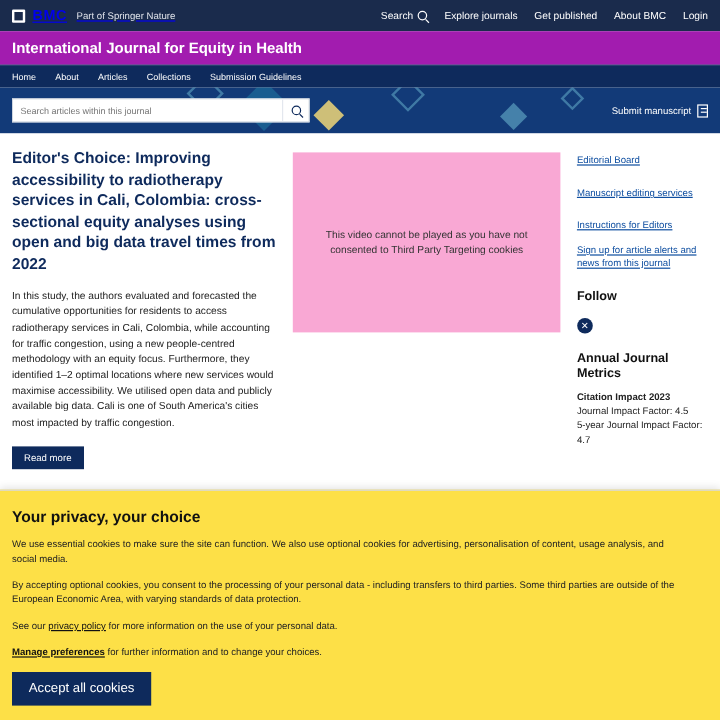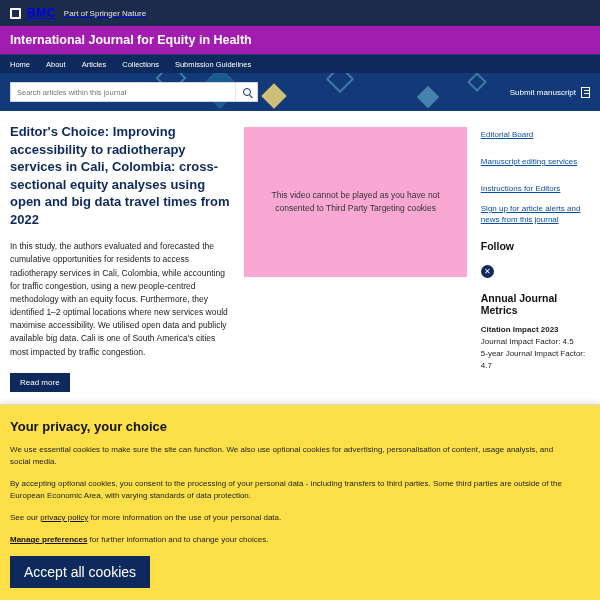--- a/index.html
+++ b/index.html
@@ -268,39 +268,49 @@
     font-weight: bold;
   }
   .cookie a.plain-link {
     color: #111;
     text-decoration: underline;
   }
   .accept-btn {
     display: inline-block;
     background: #0e2a5c;
     color: #fff;
-    font-size: 14px;
+    font-size: 11px;
     padding: 8px 14px;
     border: 0;
     cursor: pointer;
     font-family: "Liberation Sans", sans-serif;
   }
 </style>
 </head>
 <body>
 
 <div class="page">
 
 
   <div class="topnav">
     <a class="brand" href="#">
       <span class="logo-mark"></span>
       <span class="bmc-text">BMC</span>
       <span class="springer">Part of Springer Nature</span>
     </a>
+    <div class="topnav-right">
+      <a class="nav-link search-link" href="#">
+        <span>Search</span>
+        <span class="mag"></span>
+      </a>
+      <a class="nav-link" href="#">Explore journals</a>
+      <a class="nav-link" href="#">Get published</a>
+      <a class="nav-link" href="#">About BMC</a>
+      <a class="nav-link" href="#">Login</a>
+    </div>
   </div>
 
   <div class="journal-band">
     <a class="journal-title" href="#" style="text-decoration:none;">International Journal for Equity in Health</a>
   </div>
 
   <div class="sectionnav">
     <a href="#">Home</a>
     <a href="#">About</a>
     <a href="#">Articles</a>

